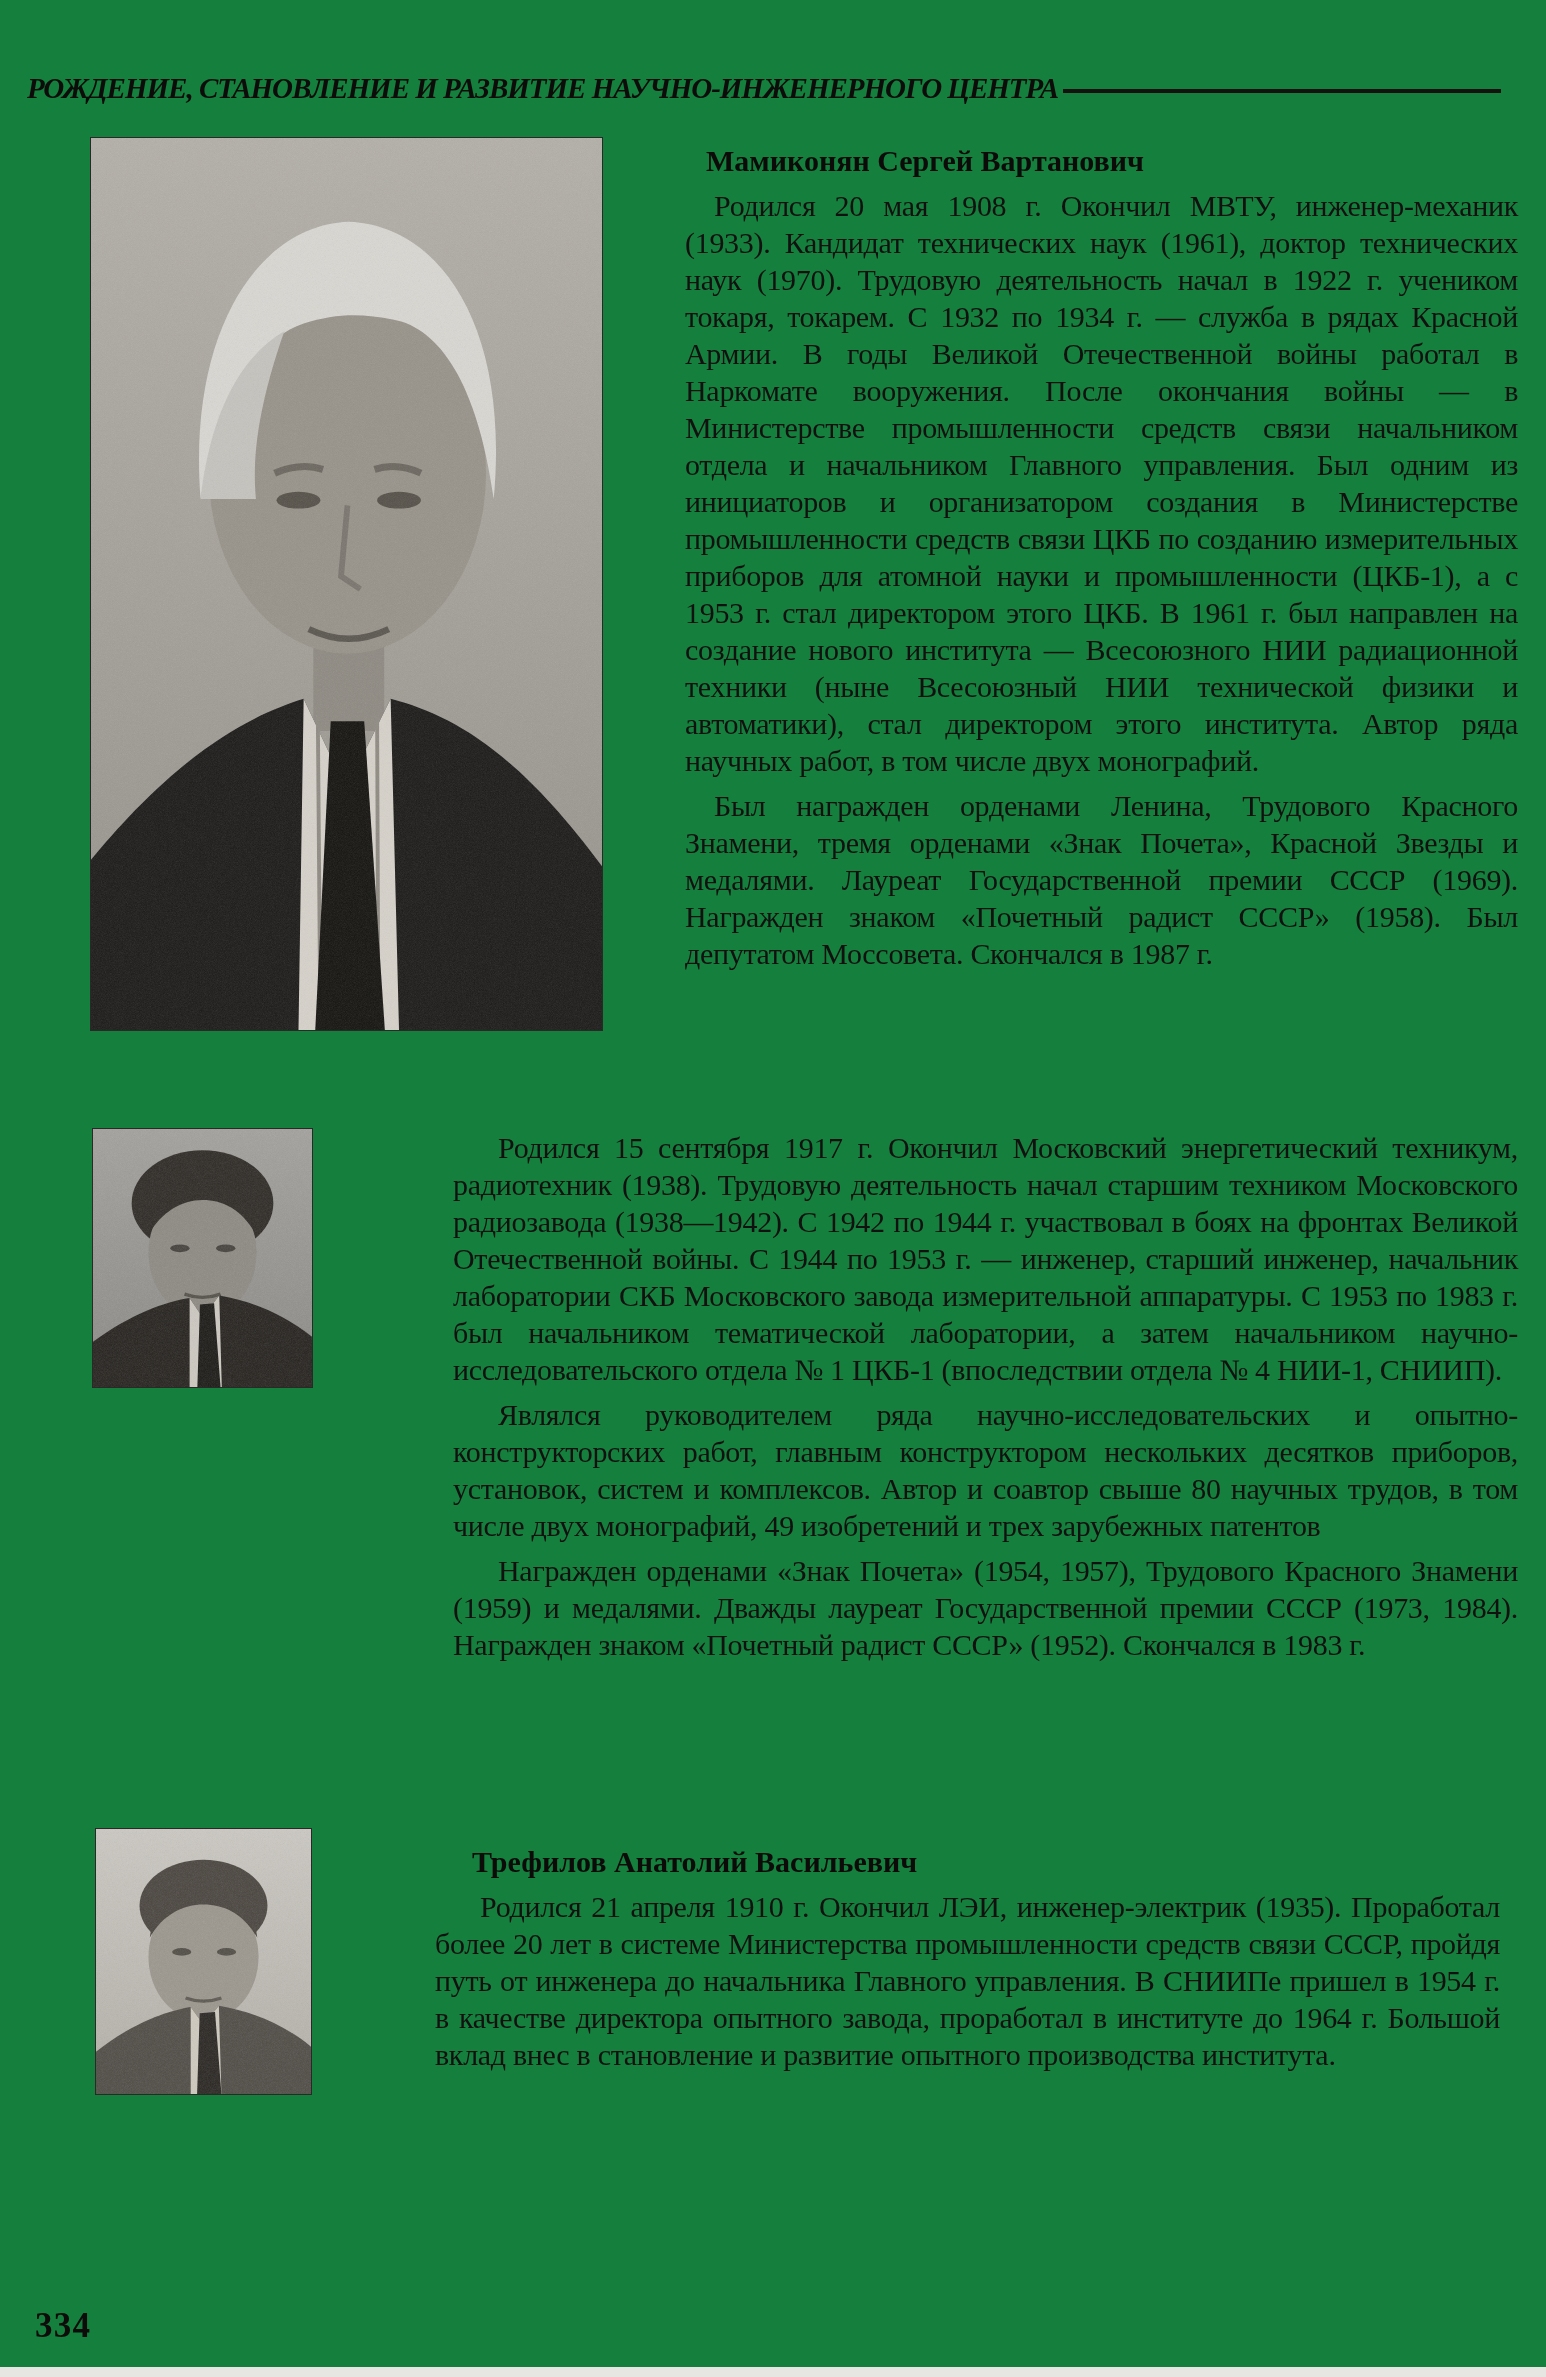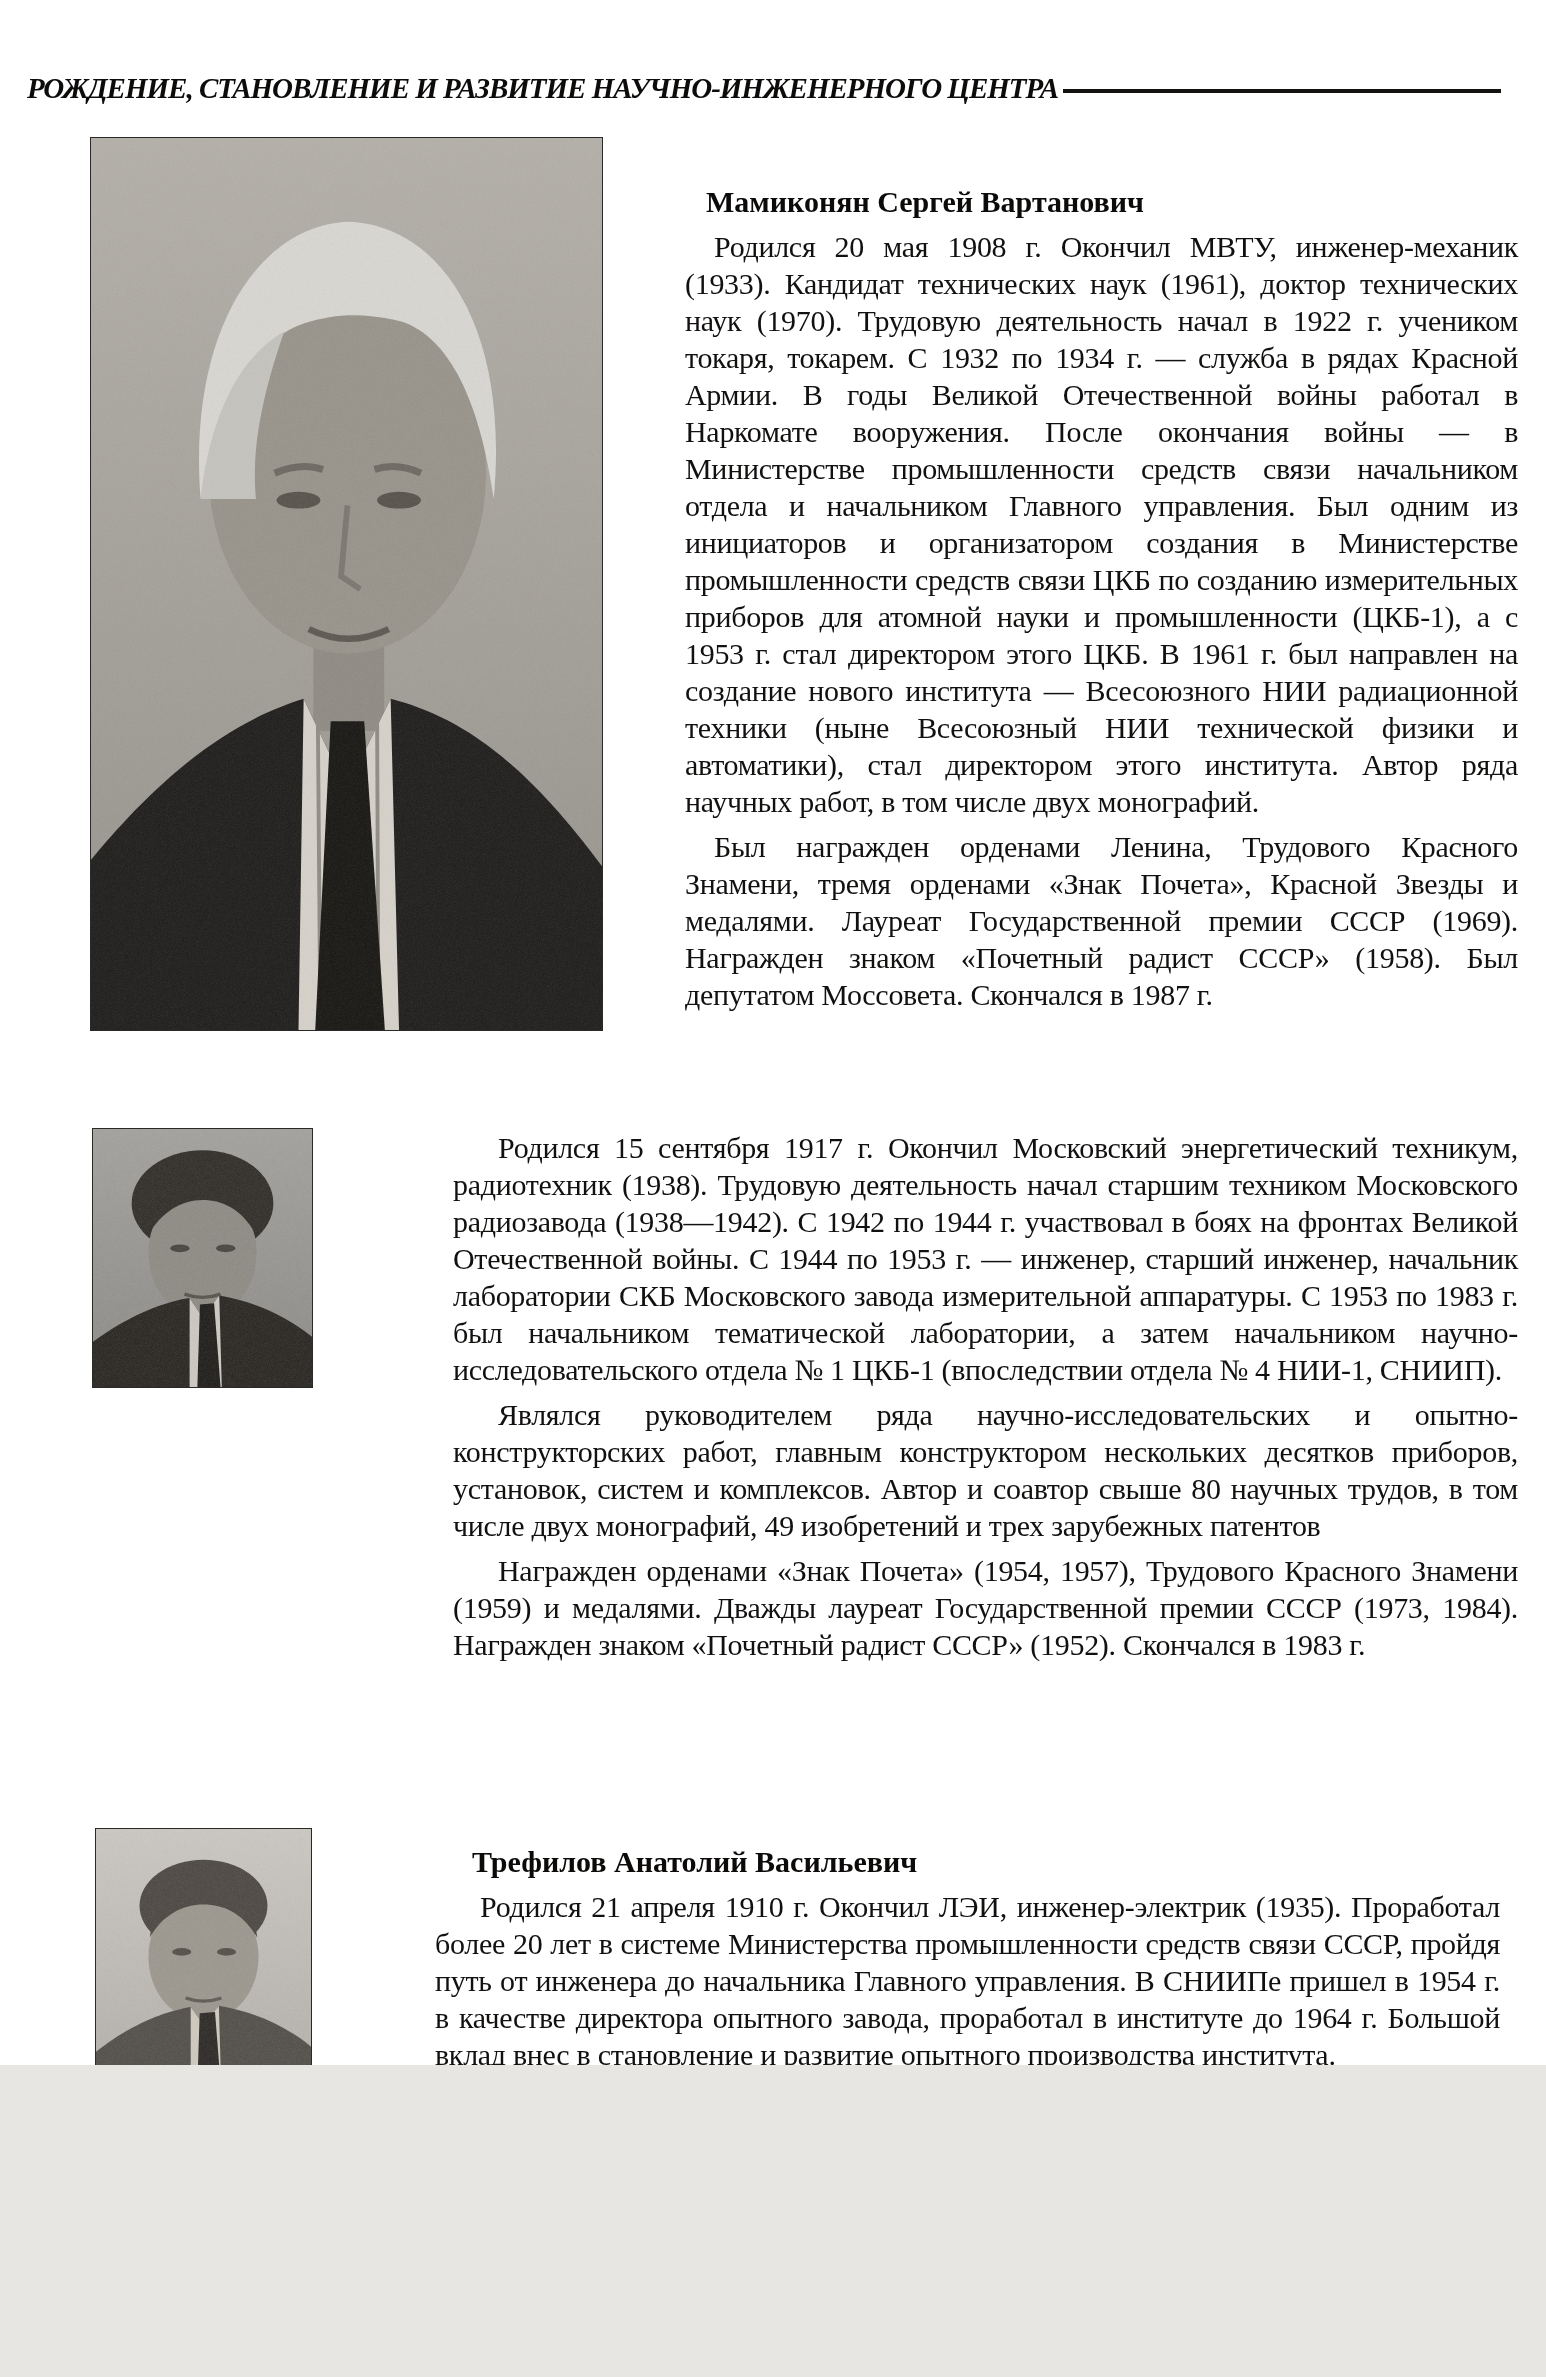--- a/index.html
+++ b/index.html
@@ -1,20 +1,20 @@
 <!DOCTYPE html>
 <html lang="ru" style="font-size:10.3px"><head>
 <meta charset="utf-8">
 <style>
   html,body{margin:0;padding:0;background:#e8e6e2;}
   .page{
     position:relative;
     width:1547px;
-    height:2065px;
-    background:#ffffff;
+    height:2367px;
+    background:#15803d;
     overflow:hidden;
     font-family:"Liberation Serif","DejaVu Serif",serif;
     color:#100f0d;
   }
 
   
   .page-header{
     position:absolute;
     left:27px; top:72px; right:46px;
     display:flex;
@@ -55,21 +55,21 @@
   .bio-text-2{left:445px;  top:1121px; width:1081px;}
   .bio-text-3{left:427px;  top:1843px; width:1081px;}
 
   .bio-name{
     font-size:30px;
     font-weight:bold;
     line-height:37px;
     margin:0;
     color:#0c0b0a;
   }
-  .bio-text-1 .bio-name{padding-left:29px;margin-top:41px;}
+  .bio-text-1 .bio-name{padding-left:29px;}
   .bio-text-2 .bio-name,
   .bio-text-3 .bio-name{padding-left:45px;}
 
   .para{
     font-size:30px;
     line-height:37px;
     margin:8px;
     text-align:justify;
     letter-spacing:-0.3px;
     hyphens:auto;

